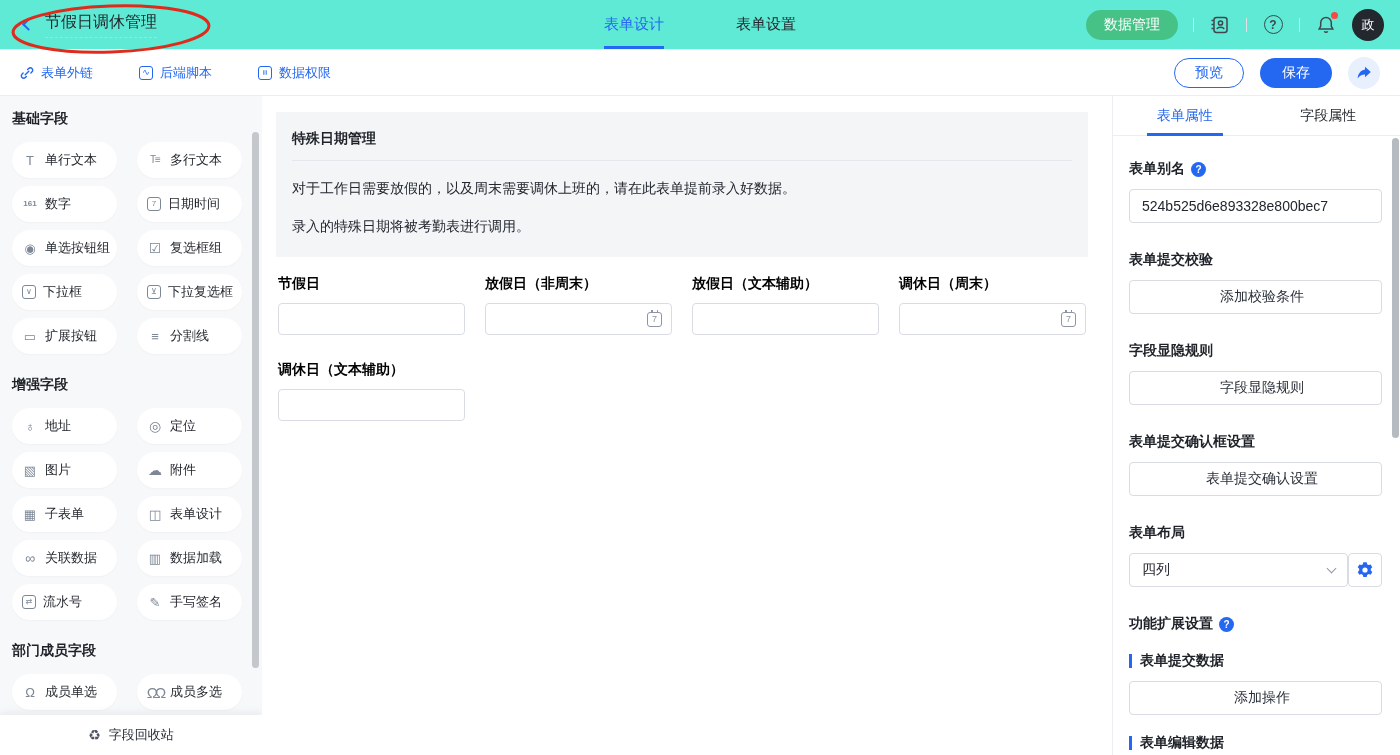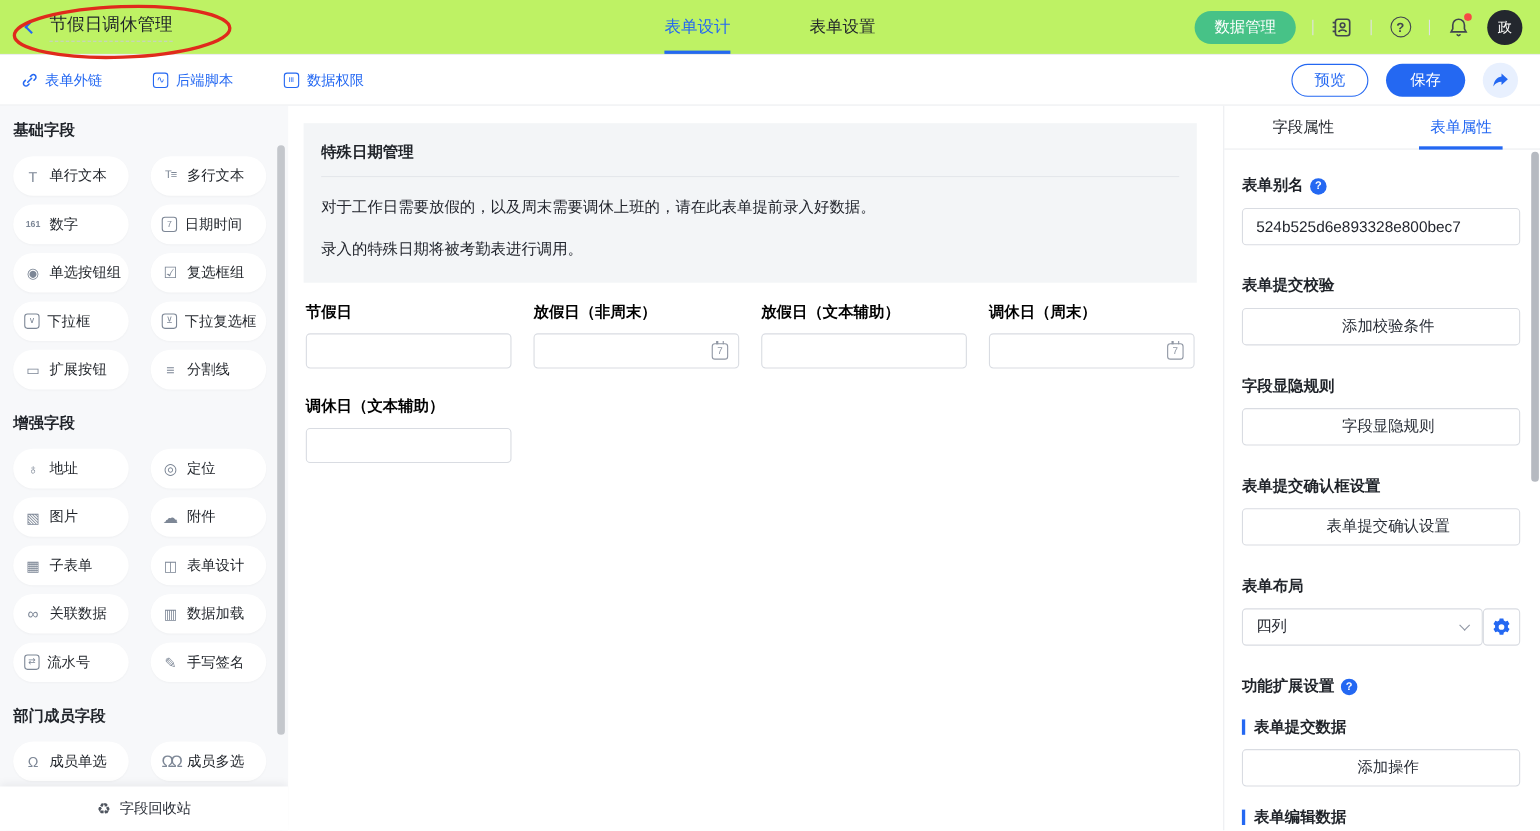--- a/index.html
+++ b/index.html
@@ -4,21 +4,21 @@
 <style>
   * { box-sizing: border-box; }
   html,body { margin:0; padding:0; }
   body {
     width:1400px; height:755px; overflow:hidden; position:relative;
     font-family:"Liberation Sans","DejaVu Sans",sans-serif;
     color:#20242B; background:#fff; font-size:14px;
   }
   
   .topbar { height:50px; display:flex; align-items:center; padding:0 16px;
-            border-bottom:1px solid #EBEDF0; position:relative; background:#bef264; z-index:10; }
+            border-bottom:1px solid #EBEDF0; position:relative; background:#5eead4; z-index:10; }
   .back { width:9px; height:9px; border-left:2px solid #2468F2; border-bottom:2px solid #2468F2;
           transform:rotate(45deg); margin:0 12px 0 8px; cursor:pointer; flex:none; }
   .doc-title { font-size:16px; color:#1F2329; border-bottom:1px dashed #C9CDD4; padding-bottom:4px; }
   .annot-svg { position:absolute; left:4px; top:2px; pointer-events:none; z-index:20; }
   .topbar-tabs { position:absolute; left:50%; transform:translateX(-50%); display:flex; gap:72px; height:100%; }
   .ttab { display:flex; align-items:center; font-size:15px; position:relative; color:#1F2329; cursor:pointer; }
   .ttab.active { color:#2468F2; }
   .ttab.active::after { content:""; position:absolute; bottom:0; left:0; right:0; height:3px; background:#2468F2; }
   .top-right { margin-left:auto; display:flex; align-items:center; gap:15px; }
   .green-btn { background:#47C287; color:#fff; border:none; border-radius:15px; height:30px;
@@ -339,22 +339,22 @@
         </div>
         <div class="field">
           <div class="flabel">调休日（文本辅助）</div>
           <div class="finput"></div>
         </div>
       </div>
   </div>
 
   <div class="panel">
     <div class="panel-tabs">
+      <div class="ptab active">表单属性</div>
       <div class="ptab">字段属性</div>
-      <div class="ptab active">表单属性</div>
     </div>
     <div class="panel-body">
 
       <div class="plabel-row first">
         <span>表单别名</span>
         <span class="help-badge">?</span>
       </div>
       <div class="pinput">524b525d6e893328e800bec7</div>
 
       <div class="plabel-row">表单提交校验</div>

